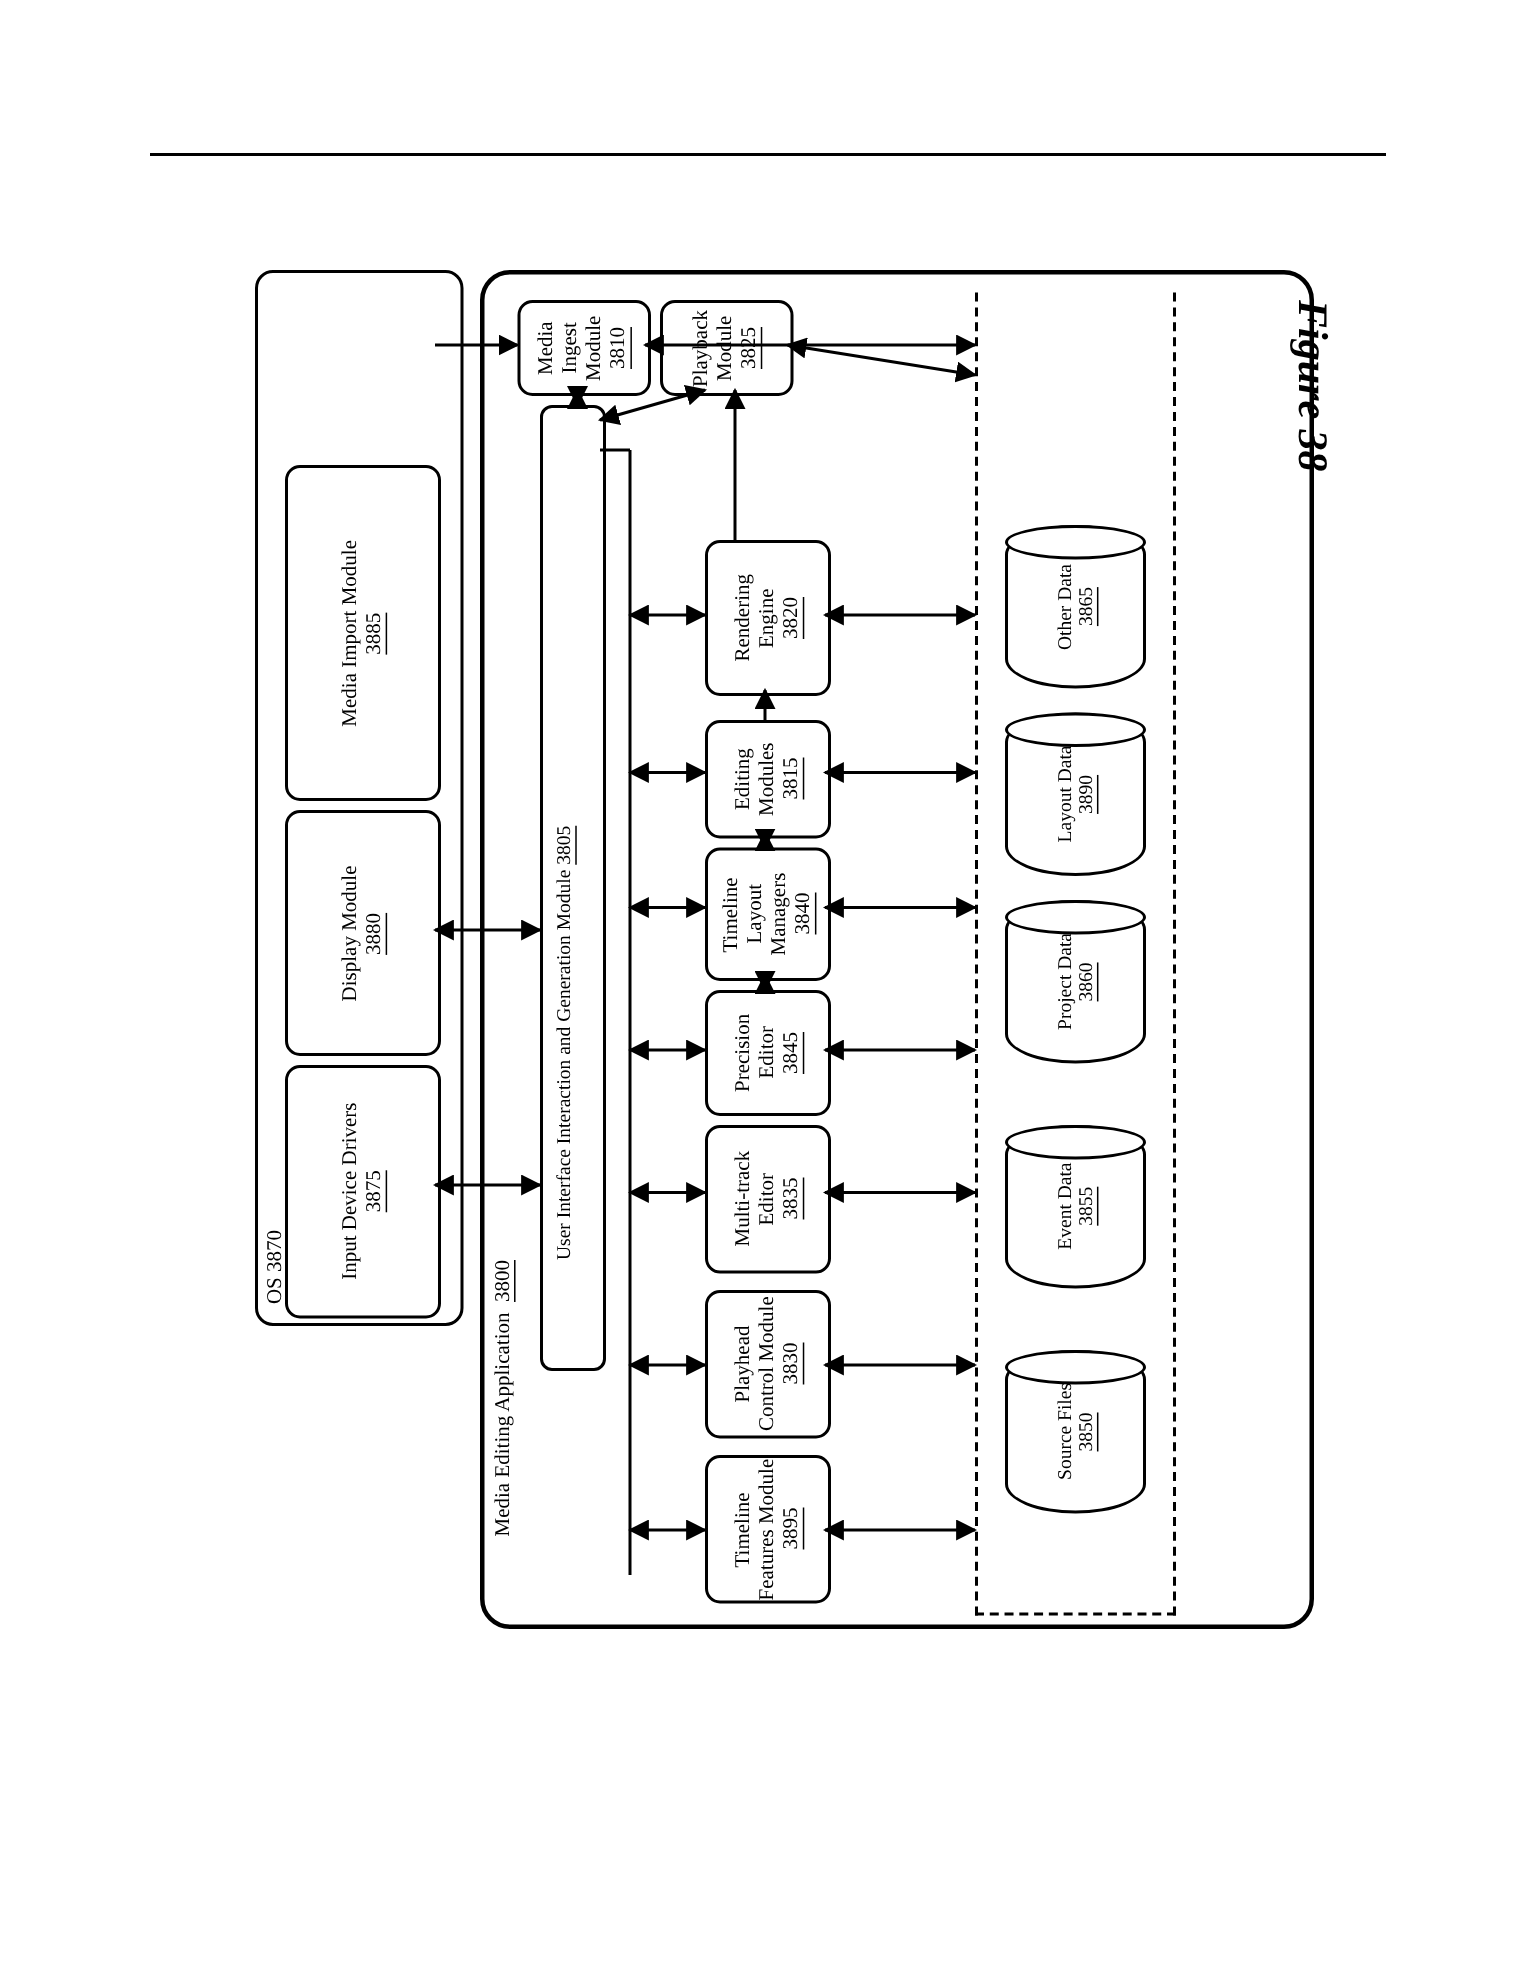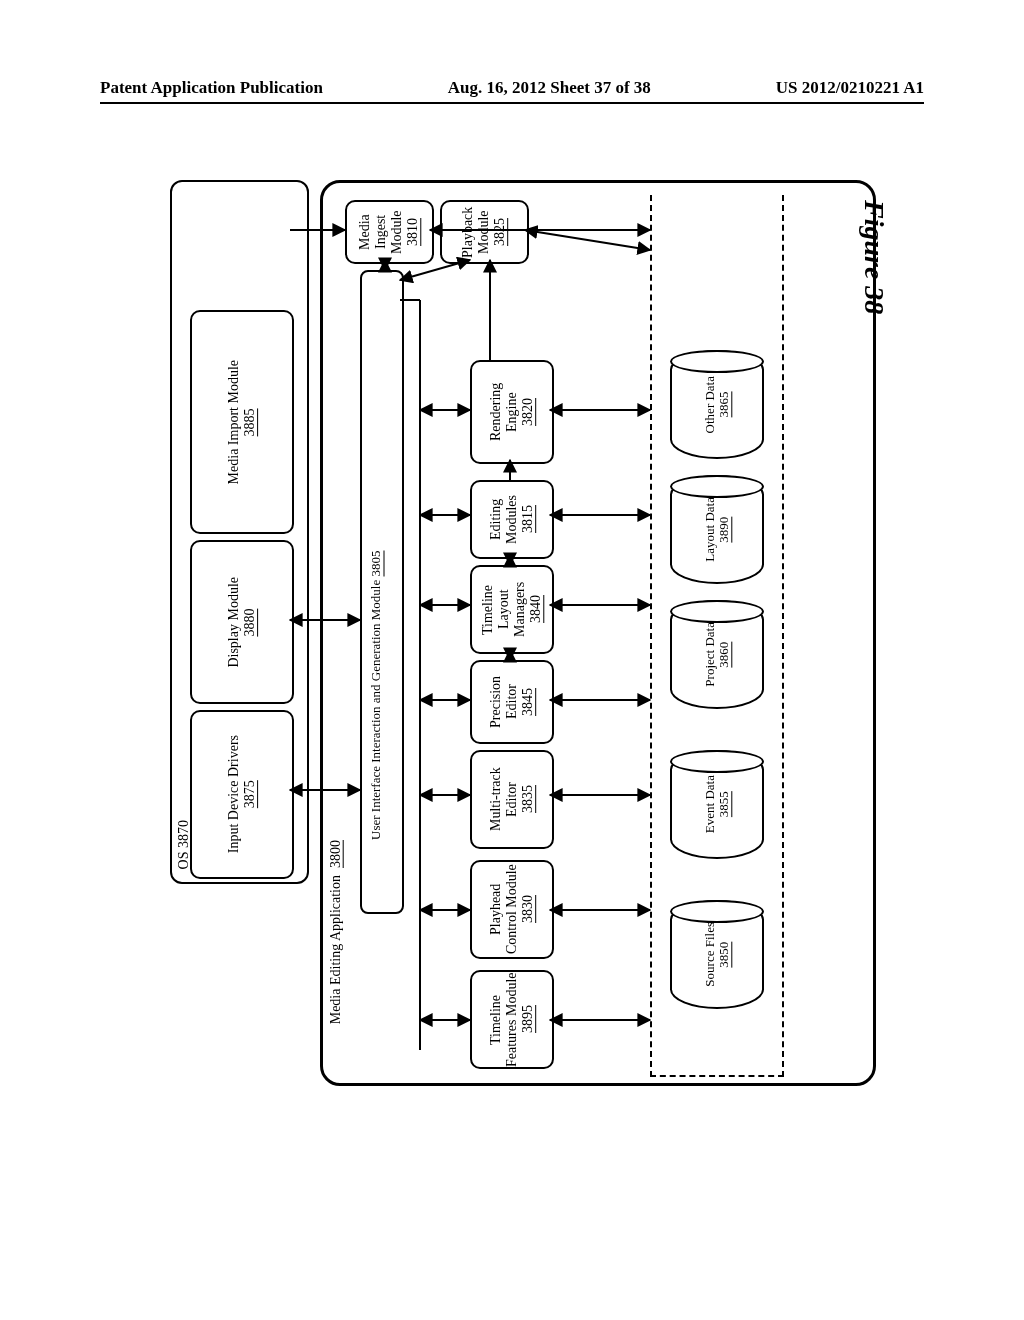--- a/index.html
+++ b/index.html
@@ -112,25 +112,20 @@
   svg.wires{
     position:absolute; inset:0; width:100%; height:100%;
     overflow:visible;
   }
 </style>
 </head>
 <body>
 
 <div class="page">
 
-  <div class="header">
-    <span>Patent Application Publication</span>
-    <span>Aug. 16, 2012  Sheet 37 of 38</span>
-    <span>US 2012/0210221 A1</span>
-  </div>
   <div class="hr"></div>
 
   <div class="fig-label">Figure 38</div>
 
   <div class="stage">
 
     <div class="os-box" style="left:0px; top:0px; width:135px; height:700px;"></div>
     <div class="vb" style="position:absolute; left:6px; top:640px; font-size:14px;">
       <span>OS</span> <span class="ref">3870</span>
     </div>

